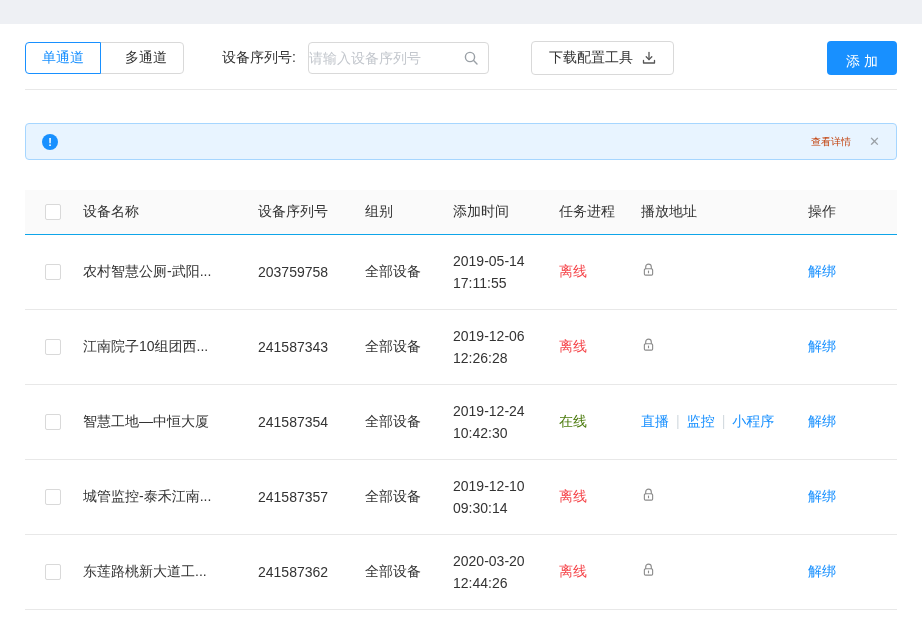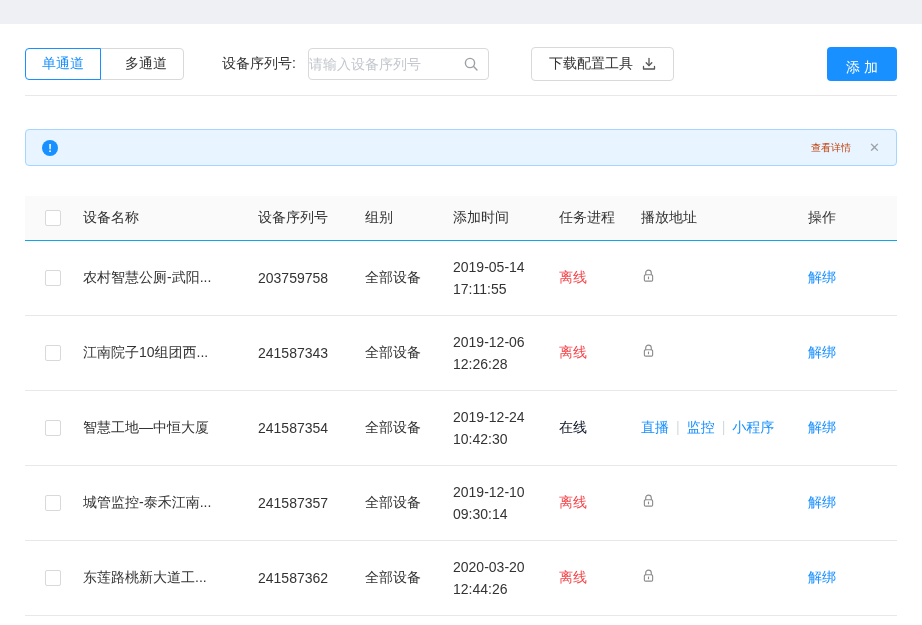--- a/index.html
+++ b/index.html
@@ -2,21 +2,21 @@
 <html><head>
 <meta charset="utf-8">
 <style>
   * { margin:0; padding:0; box-sizing:border-box; }
   html,body { width:922px; height:625px; background:#ffffff; overflow:hidden;
     font-family:"Liberation Sans","DejaVu Sans",sans-serif; }
   .top-band { height:24px; background:#eef0f4; }
   .content { padding:0 25px; }
 
   
-  .toolbar { margin-top:23px; display:flex; align-items:center; height:34px; }
+  .toolbar { margin-top:17px; display:flex; align-items:center; height:34px; }
   .tab-group { display:flex; }
   .tab { height:32px; padding:0 16px; background:#fff; border:1px solid #d9d9d9;
     font-size:14px; color:#333; cursor:pointer; font-family:inherit; }
   .tab.active { border-color:#1890ff; color:#1890ff; position:relative; z-index:1; }
   .tab:first-child { border-radius:4px 0 0 4px; }
   .tab:last-child { border-radius:0 4px 4px 0; margin-left:-1px;padding-left:24px; }
   .serial-label { margin-left:38px; font-size:14px; color:#333; }
   .search-box { position:relative; width:181px; margin-left:12px; }
   .search-box input { width:100%; height:32px; border:1px solid #d9d9d9; border-radius:4px;
     padding:0 34px 0 0; font-size:14px; color:#333; outline:none; font-family:inherit; }
@@ -45,21 +45,21 @@
   thead th { background:#fafafa; height:44px; text-align:left; font-size:14px; color:#333;
     font-weight:500; border-bottom:1px solid #0ea5e9; }
   tbody td { height:75px; border-bottom:1px solid #e8e8e8; font-size:14px; color:#333;
     vertical-align:middle; }
   th.cell-check { padding-left:20px; }
   td.cell-check { padding-left:20px; }
   .checkbox { display:inline-block; width:16px; height:16px; background:#fff;
     border:1px solid #d9d9d9; border-radius:2px; cursor:pointer; vertical-align:middle; }
   .c-time { line-height:22px; }
   .status.off { color:#f5464b; }
-  .status.on  { color:#0f172a; }
+  .status.on  { color:#4d7c0f; }
   .plink { color:#1890ff; text-decoration:none; cursor:pointer; }
   .sep { color:#d4dbe0; margin:0 7px; }
   .op-link { color:#1890ff; text-decoration:none; cursor:pointer; }
   .lock-wrap { display:inline-block; }
 </style>
 </head>
 <body>
 
 <div class="top-band"></div>
 <div class="content">

